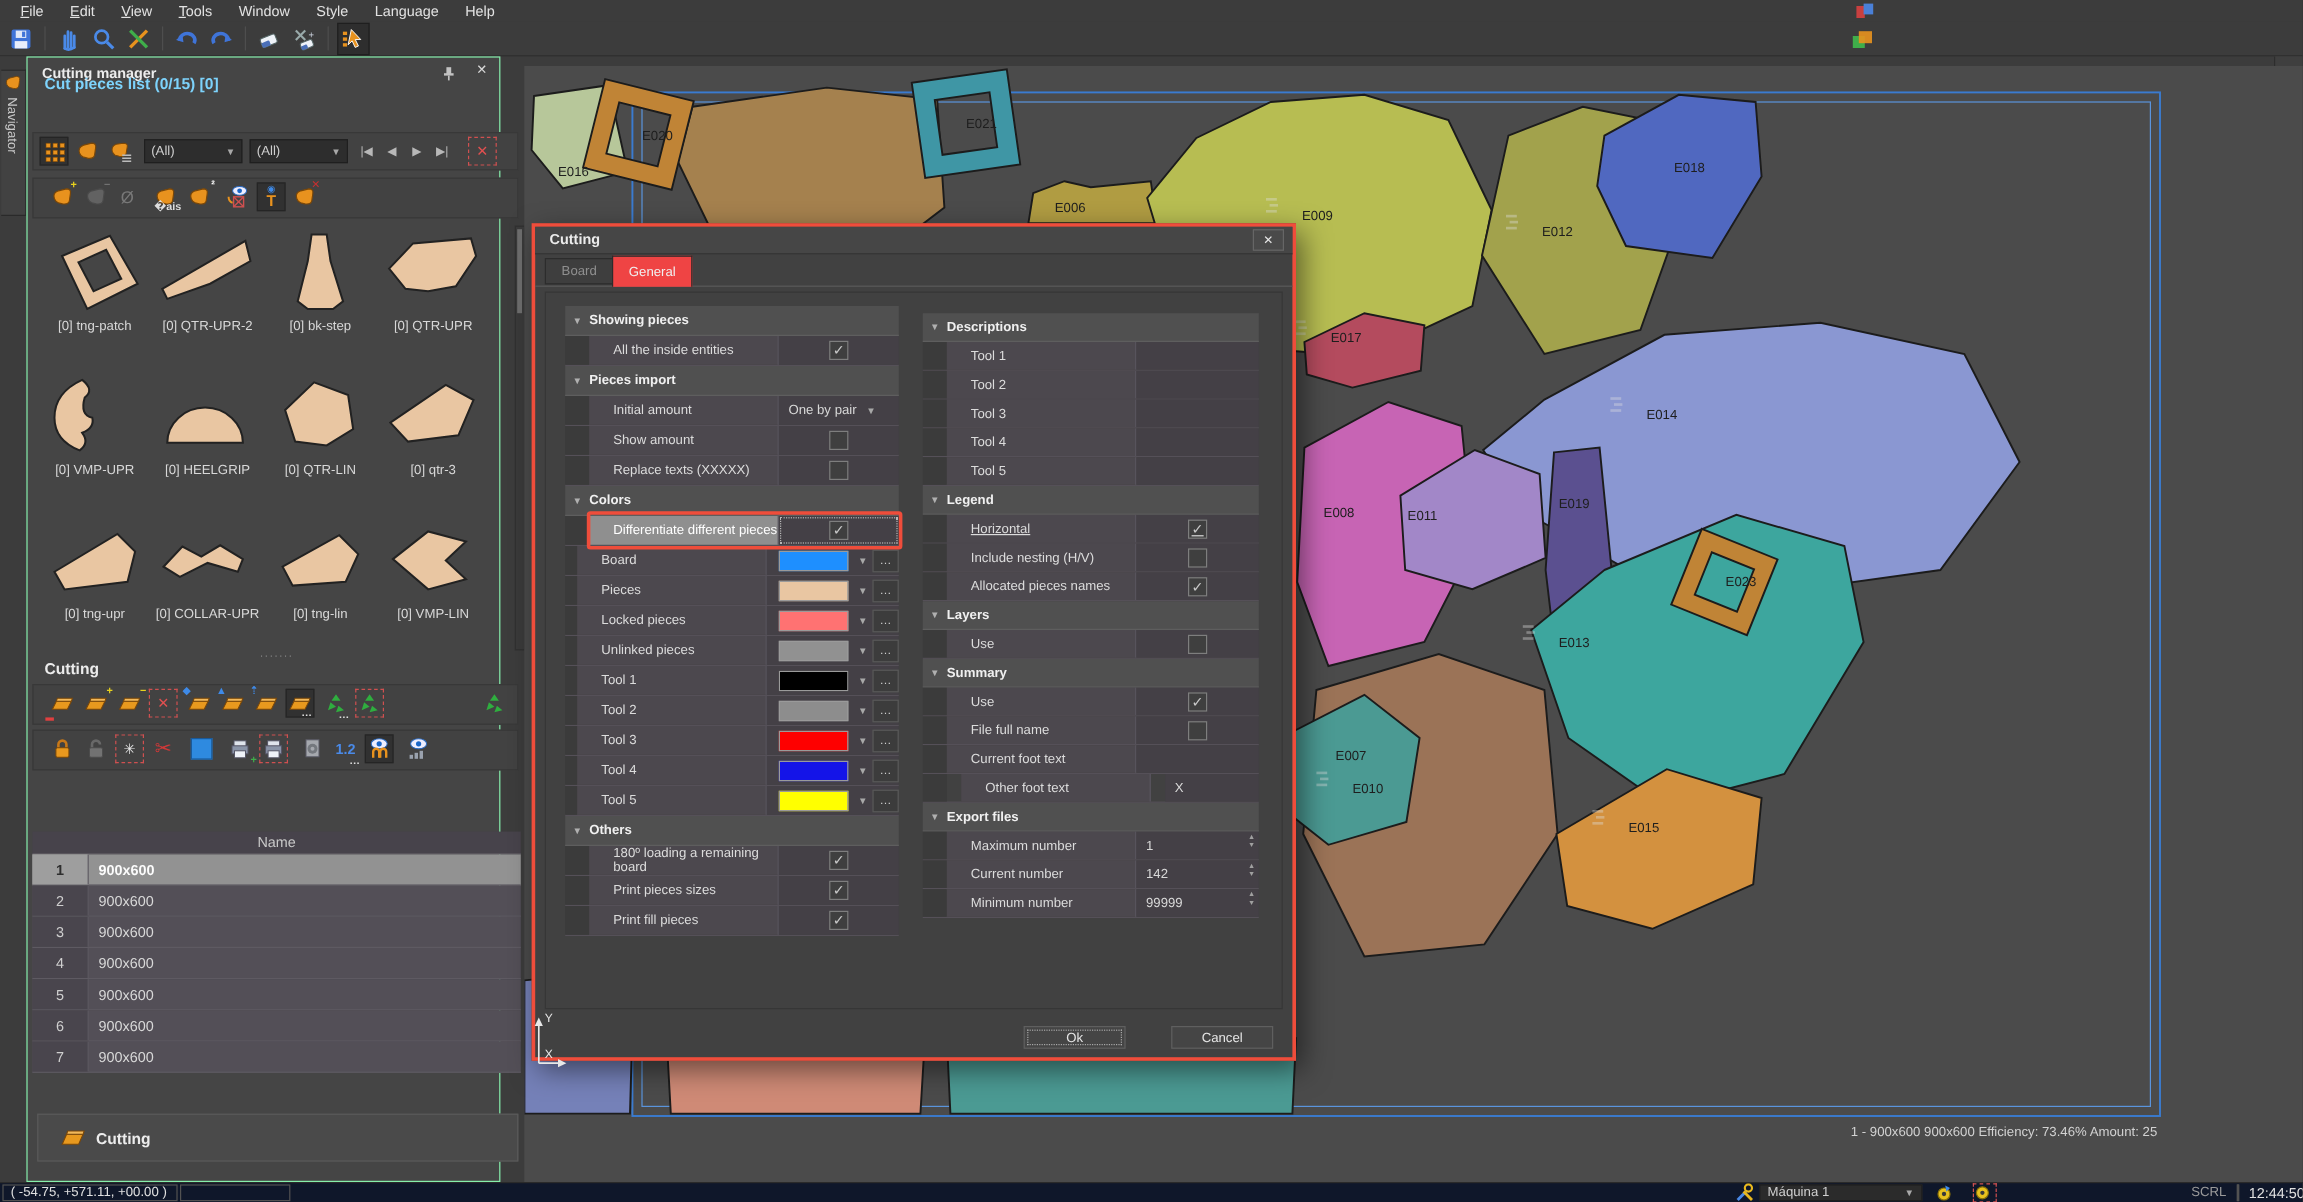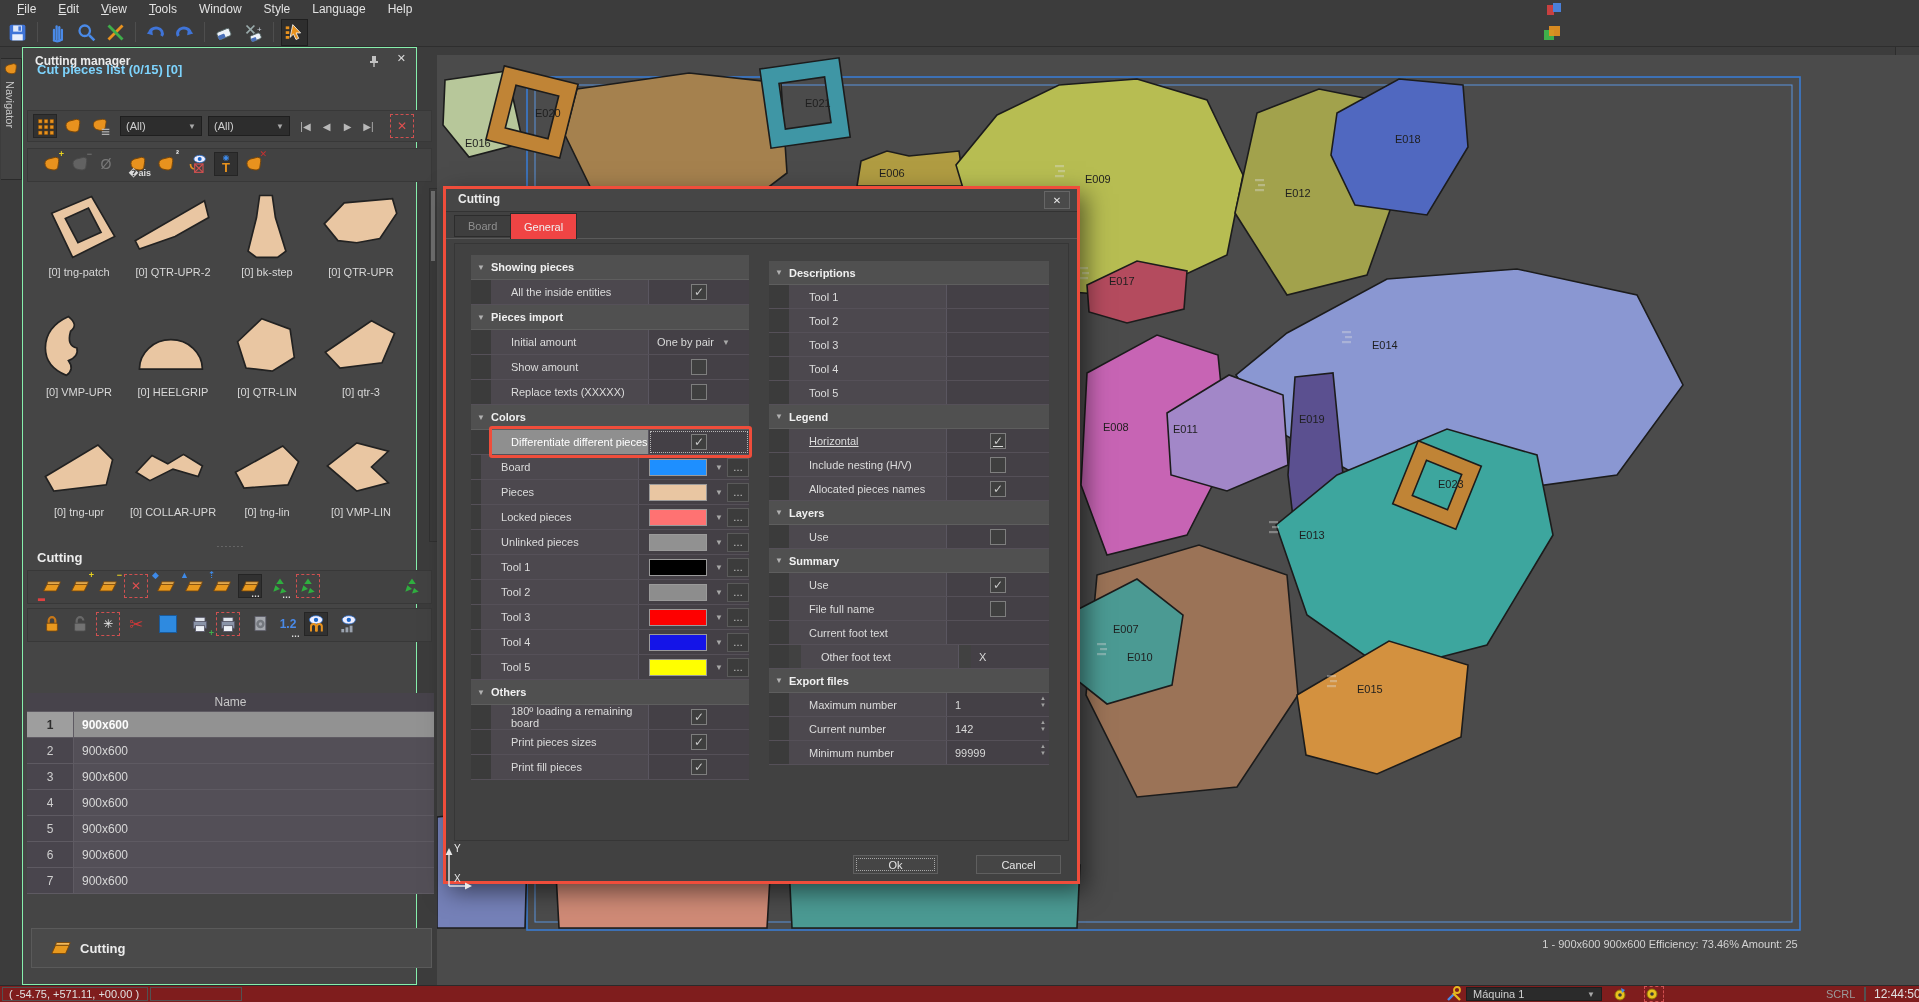--- a/index.html
+++ b/index.html
@@ -90,21 +90,21 @@
   .swatch{width:56px;height:15px;border:1px solid #9a9a9a;margin-left:10px;}
   .ddv{color:#d8d8d8;margin-left:8px;}
   .varrow{color:#a8a8a8;font-size:8px;margin-left:8px;}
   .dots-btn{width:20px;height:17px;background:#3c3c3c;border:1px solid #5a5a5a;color:#cfcfcf;display:flex;align-items:center;justify-content:center;font-size:10px;margin-left:4px;}
   .spin{position:absolute;right:3px;top:2px;display:flex;flex-direction:column;color:#a0a0a0;font-size:6px;line-height:7px;}
   .val-text{margin-left:8px;color:#d8d8d8;}
   .dbtn{position:absolute;width:85px;height:19px;background:#454545;border:1px solid #5f5f5f;color:#e6e6e6;font-size:11px;
         display:flex;align-items:center;justify-content:center;box-sizing:border-box;}
   .dbtn.focus{outline:1px dotted #a8a8a8;outline-offset:-4px;}
   
-  #statusbar{left:0;top:985px;width:1919px;height:17px;background:#7f1d1d;border-top:1px solid #2a2a2a;box-sizing:border-box;z-index:20;}
+  #statusbar{left:0;top:985px;width:1919px;height:17px;background:#0f172a;border-top:1px solid #2a2a2a;box-sizing:border-box;z-index:20;}
   .sseg{position:absolute;top:1px;height:14px;border:1px solid #525252;box-sizing:border-box;display:flex;align-items:center;padding:0 6px;font-size:11px;color:#e0e0e0;}
   #machine-combo{background:#2b2b2b;border:1px solid #1e1e1e;justify-content:space-between;color:#d0d0d0;}
   .sic{position:absolute;top:0px;width:20px;height:16px;}
   .sic svg{width:16px;height:16px;}
 </style>
 </head>
 <body>
 
 <div id="root">
 

